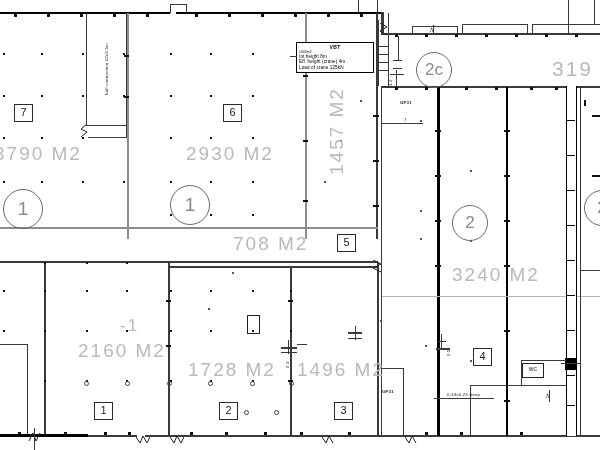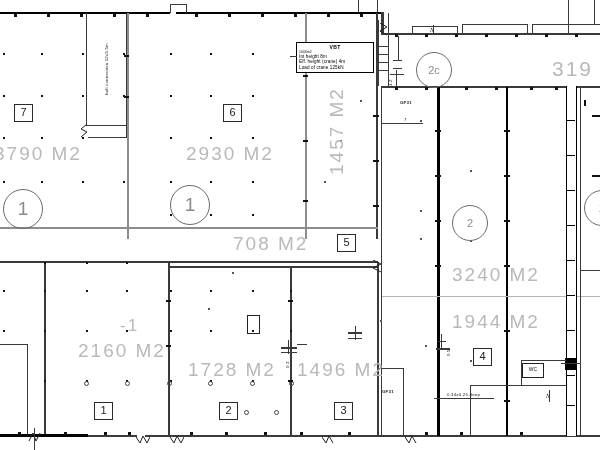--- a/index.html
+++ b/index.html
@@ -65,21 +65,21 @@
     font-family: "Liberation Sans", sans-serif;
   }
   .bubble.big {
     width: 38px; height: 38px;
     line-height: 38px;
     font-size: 19px;
   }
   .bubble.mid {
     width: 34px; height: 34px;
     line-height: 34px;
-    font-size: 11px;
+    font-size: 17px;
   }
 
   
   .note-box {
     position: absolute;
     border: 1px solid #000;
     background: #fff;
     padding: 1px 2px 2px 2px;
     box-sizing: border-box;
   }
@@ -499,21 +499,20 @@
   <div class="tiny" style="left:404px; top:117px;">7</div>
 
   <div class="area-label" style="left:-6px; top:143px;">3790 M2</div>
   <div class="area-label" style="left:186px; top:143px;">2930 M2</div>
   <div class="area-label vert" style="left:326px; top:175px;">1457 M2</div>
   <div class="area-label" style="left:233px; top:233px;">708 M2</div>
   <div class="area-label" style="left:78px; top:340px;">2160 M2</div>
   <div class="area-label" style="left:188px; top:359px;">1728 M2</div>
   <div class="area-label" style="left:297px; top:359px;">1496 M2</div>
   <div class="area-label" style="left:452px; top:264px;">3240 M2</div>
-  <div class="area-label" style="left:452px; top:311px;">1944 M2</div>
   <div class="area-label" style="left:552px; top:57px; font-size:21px;">319</div>
   <div class="area-label small" style="left:120px; top:316px;">-1</div>
 
   <div class="area-label vert" style="left:596px; top:135px;">M2</div>
   <div class="area-label vert" style="left:596px; top:225px;">000</div>
 
   <div class="box-tag" style="left:14px; top:104px;">7</div>
   <div class="box-tag" style="left:223px; top:104px;">6</div>
   <div class="box-tag" style="left:337px; top:234px;">5</div>
   <div class="box-tag" style="left:473px; top:348px;">4</div>

